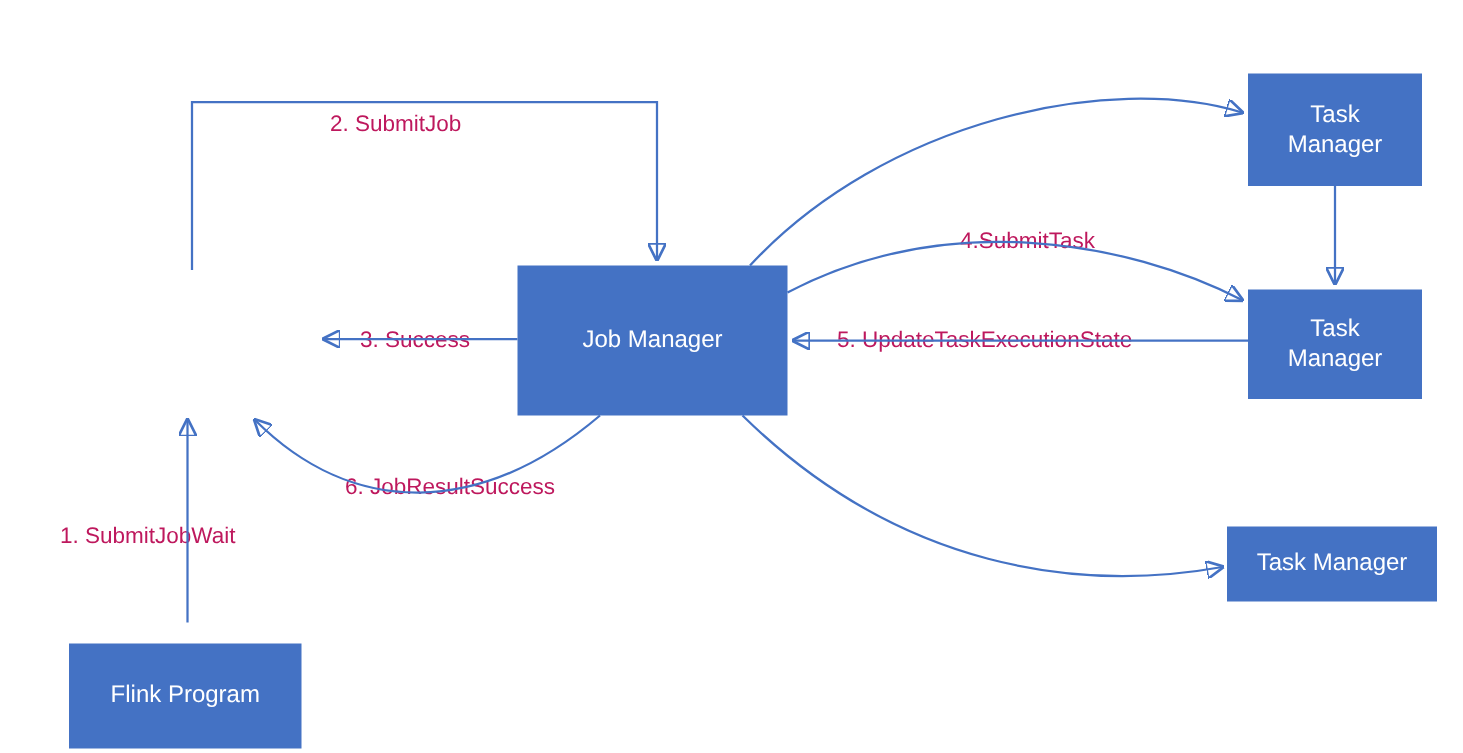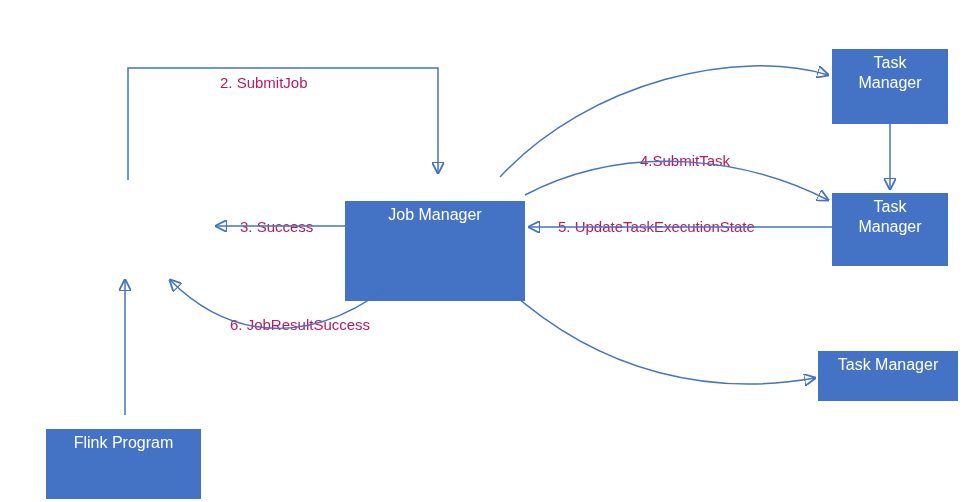--- a/index.html
+++ b/index.html
@@ -14,20 +14,21 @@
   .canvas {
     position: relative;
     width: 975px;
     height: 502px;
   }
   .node {
     position: absolute;
     background: #4472C4;
     color: #ffffff;
     display: flex;
+    align-items: center;
     justify-content: center;
     text-align: center;
     font-size: 16px;
     line-height: 1.25;
     box-sizing: border-box;
     padding: 4px 8px;
   }
   .edge-label {
     position: absolute;
     color: #be185d;
@@ -51,38 +52,39 @@
 </head>
 <body>
 
 <div class="canvas">
 
   <div class="node" style="left:46px; top:429px; width:155px; height:70px;">
     <span>Flink Program</span>
   </div>
 
 
-  <div class="node" style="left:345px; top:177px; width:180px; height:100px;margin-top:24px;">
+  <div class="node" style="left:345px; top:177px; width:180px; height:100px;">
     <span>Job Manager</span>
   </div>
 
   <div class="node" style="left:832px; top:49px; width:116px; height:75px; white-space:pre-line;">
     <span>Task
 Manager</span>
   </div>
 
   <div class="node" style="left:832px; top:193px; width:116px; height:73px; white-space:pre-line;">
     <span>Task
 Manager</span>
   </div>
 
   <div class="node" style="left:818px; top:351px; width:140px; height:50px;">
     <span>Task Manager</span>
   </div>
 
+  <div class="edge-label" style="left:40px; top:349px;">1. SubmitJobWait</div>
 
   <div class="edge-label" style="left:220px; top:74px;">2. SubmitJob</div>
 
   <div class="edge-label" style="left:240px; top:218px;">3. Success</div>
 
   <div class="edge-label" style="left:640px; top:152px;">4.SubmitTask</div>
 
   <div class="edge-label" style="left:558px; top:218px;">5. UpdateTaskExecutionState</div>
 
   <div class="edge-label" style="left:230px; top:316px;">6. JobResultSuccess</div>

